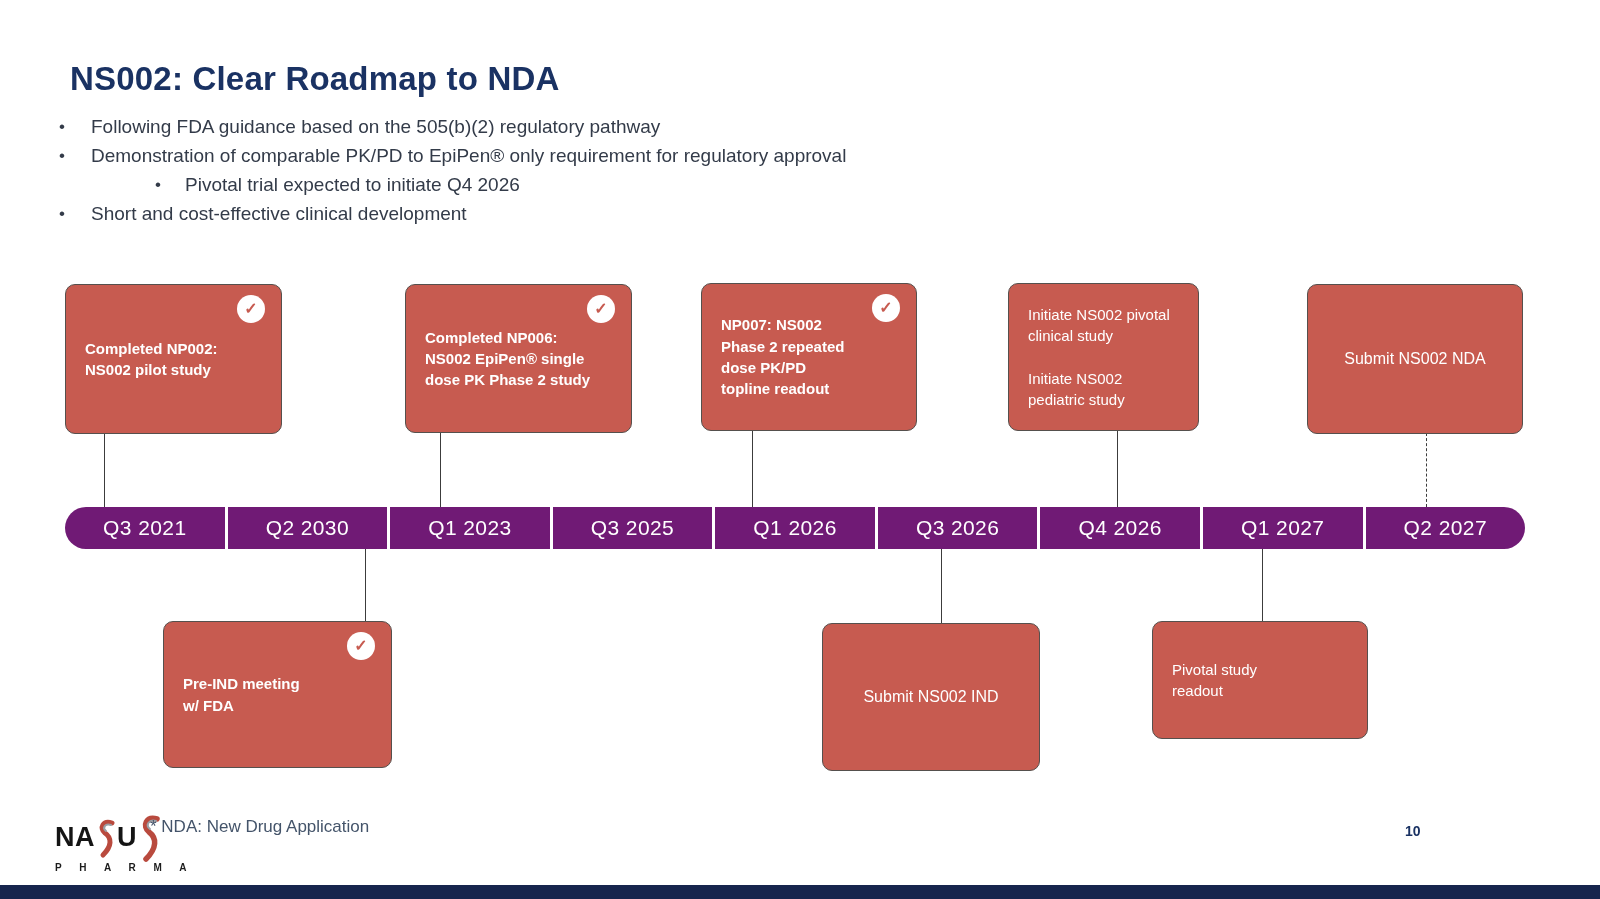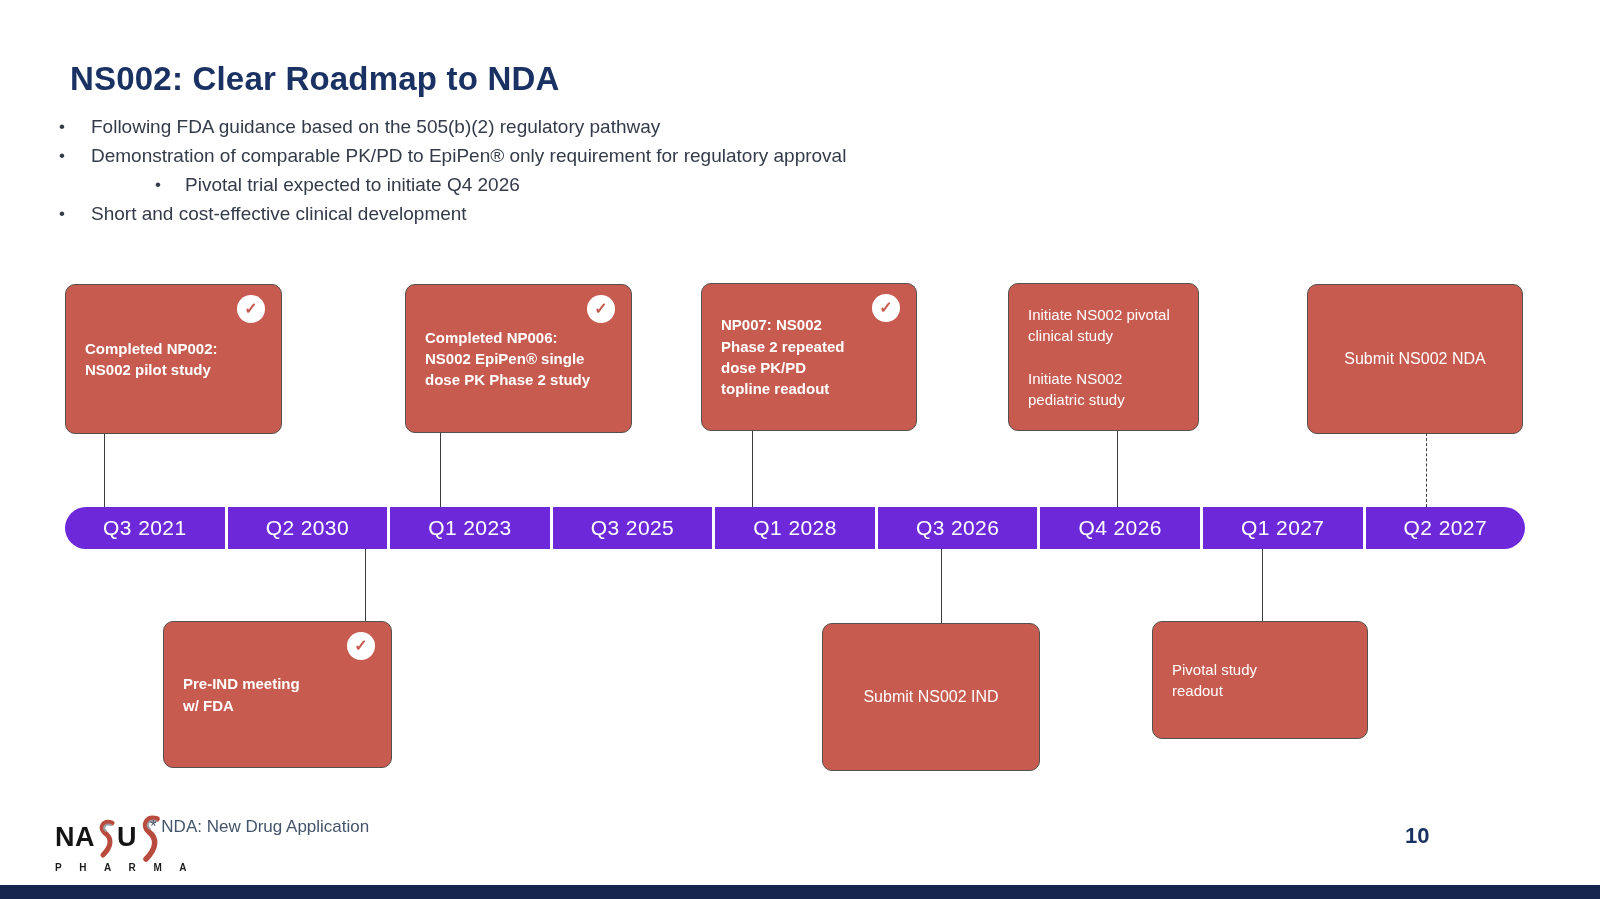--- a/index.html
+++ b/index.html
@@ -30,33 +30,33 @@
     position:absolute;top:10px;right:16px;width:28px;height:28px;border-radius:50%;
     background:#ffffff;color:#c75b50;display:flex;align-items:center;justify-content:center;
     font-size:16px;font-weight:700;line-height:1;
   }
   
   .conn{position:absolute;width:0;border-left:1.5px solid #3c3c3c;}
   .conn.dashed{border-left-style:dashed;}
   
   .timeline{position:absolute;left:65px;top:507px;width:1460px;height:42px;display:flex;gap:3px;}
   .seg{
-    flex:1;background:#6d28d9;color:#fff;display:flex;align-items:center;justify-content:center;
+    flex:1;background:#701a75;color:#fff;display:flex;align-items:center;justify-content:center;
     font-size:21px;letter-spacing:.4px;
   }
   .seg:first-child{border-radius:21px 0 0 21px;}
   .seg:last-child{border-radius:0 21px 21px 0;}
   
   .logo{position:absolute;left:55px;top:812px;width:120px;}
   .logo-row{display:flex;align-items:center;height:50px;}
   .logo-na,.logo-u{font-size:27px;font-weight:800;color:#141414;line-height:1;letter-spacing:.5px;}
   .s-icon{display:block;margin:0 1px -4px 1px;}
   .logo-sub{font-size:10px;font-weight:600;letter-spacing:7.5px;color:#1c1c1c;margin-top:0;white-space:nowrap;}
   .footnote{position:absolute;left:150px;top:817px;font-size:17px;color:#44546a;}
-  .pagenum{position:absolute;left:1405px;top:823px;font-size:22px;font-weight:700;color:#1a3263;}
+  .pagenum{position:absolute;left:1405px;top:823px;font-size:14px;font-weight:700;color:#1a3263;}
   .bottombar{position:absolute;left:0;top:885px;width:1600px;height:14px;background:#16254d;}
 </style>
 </head>
 <body>
 
 <div class="slide">
 
   <h1 class="title">NS002: Clear Roadmap to NDA</h1>
 
   <div class="bullets">
@@ -115,21 +115,21 @@
   </div>
   <div class="mbox center" style="left:1307px;top:284px;width:216px;height:150px;font-size:16px;">
     <span>Submit NS002 NDA</span>
   </div>
 
   <div class="timeline">
     <div class="seg">Q3 2021</div>
     <div class="seg">Q2 2030</div>
     <div class="seg">Q1 2023</div>
     <div class="seg">Q3 2025</div>
-    <div class="seg">Q1 2028</div>
+    <div class="seg">Q1 2026</div>
     <div class="seg">Q3 2026</div>
     <div class="seg">Q4 2026</div>
     <div class="seg">Q1 2027</div>
     <div class="seg">Q2 2027</div>
   </div>
 
   <div class="mbox bold" style="left:163px;top:621px;width:229px;height:147px;">
     <div class="check">✓</div>
     <span>Pre-IND meeting
 w/ FDA</span>

